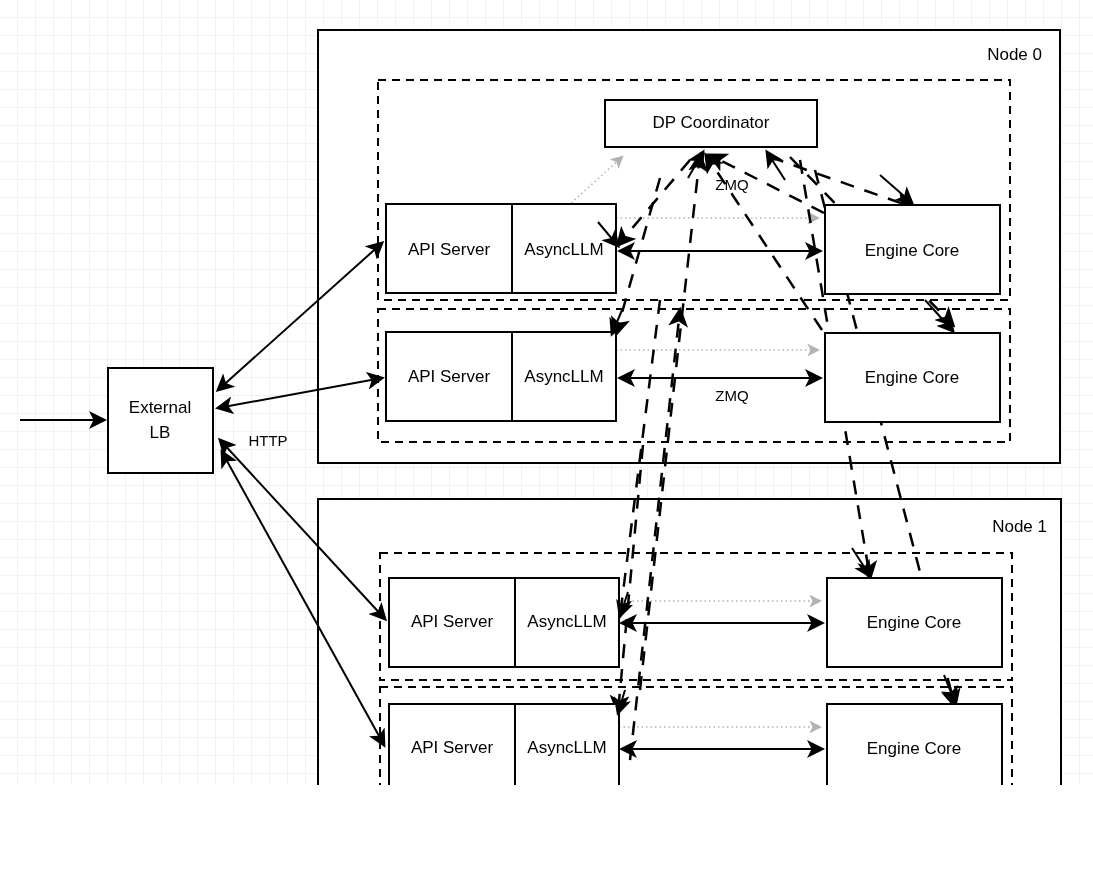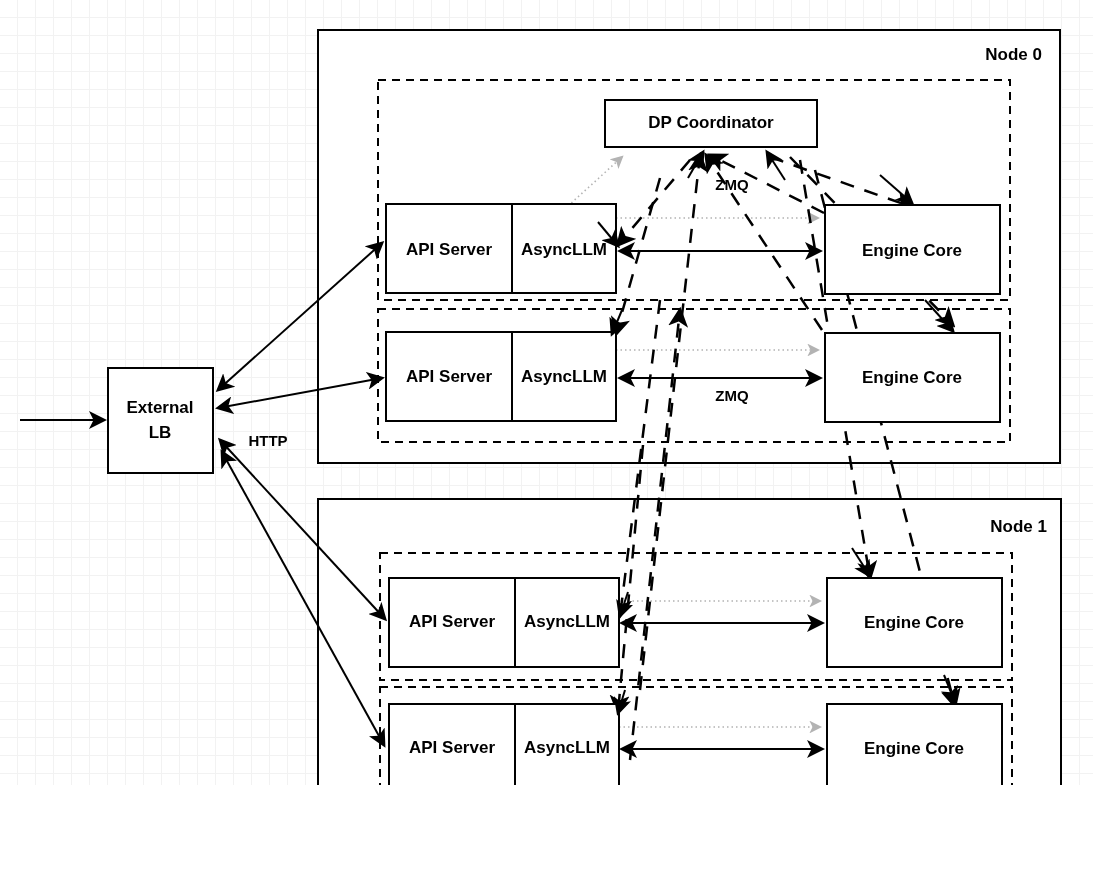--- a/index.html
+++ b/index.html
@@ -16,21 +16,20 @@
     height: 785px;
     overflow: hidden;
     background-color: #ffffff;
     background-image:
       linear-gradient(to right, #f2f2f2 1px, transparent 1px),
       linear-gradient(to bottom, #f2f2f2 1px, transparent 1px),
       linear-gradient(to right, #d8d8d8 1px, transparent 1px),
       linear-gradient(to bottom, #d8d8d8 1px, transparent 1px);
     background-size: 18px 18px, 18px 18px, 72px 72px, 72px 72px;
     background-position: -1px -1px, -1px -1px, -1px -1px, -1px -1px;
-    font-weight: bold;
   }
   svg.layer {
     position: absolute;
     left: 0;
     top: 0;
     width: 1093px;
     height: 875px;
   }
   .node-box {
     fill: #ffffff;

